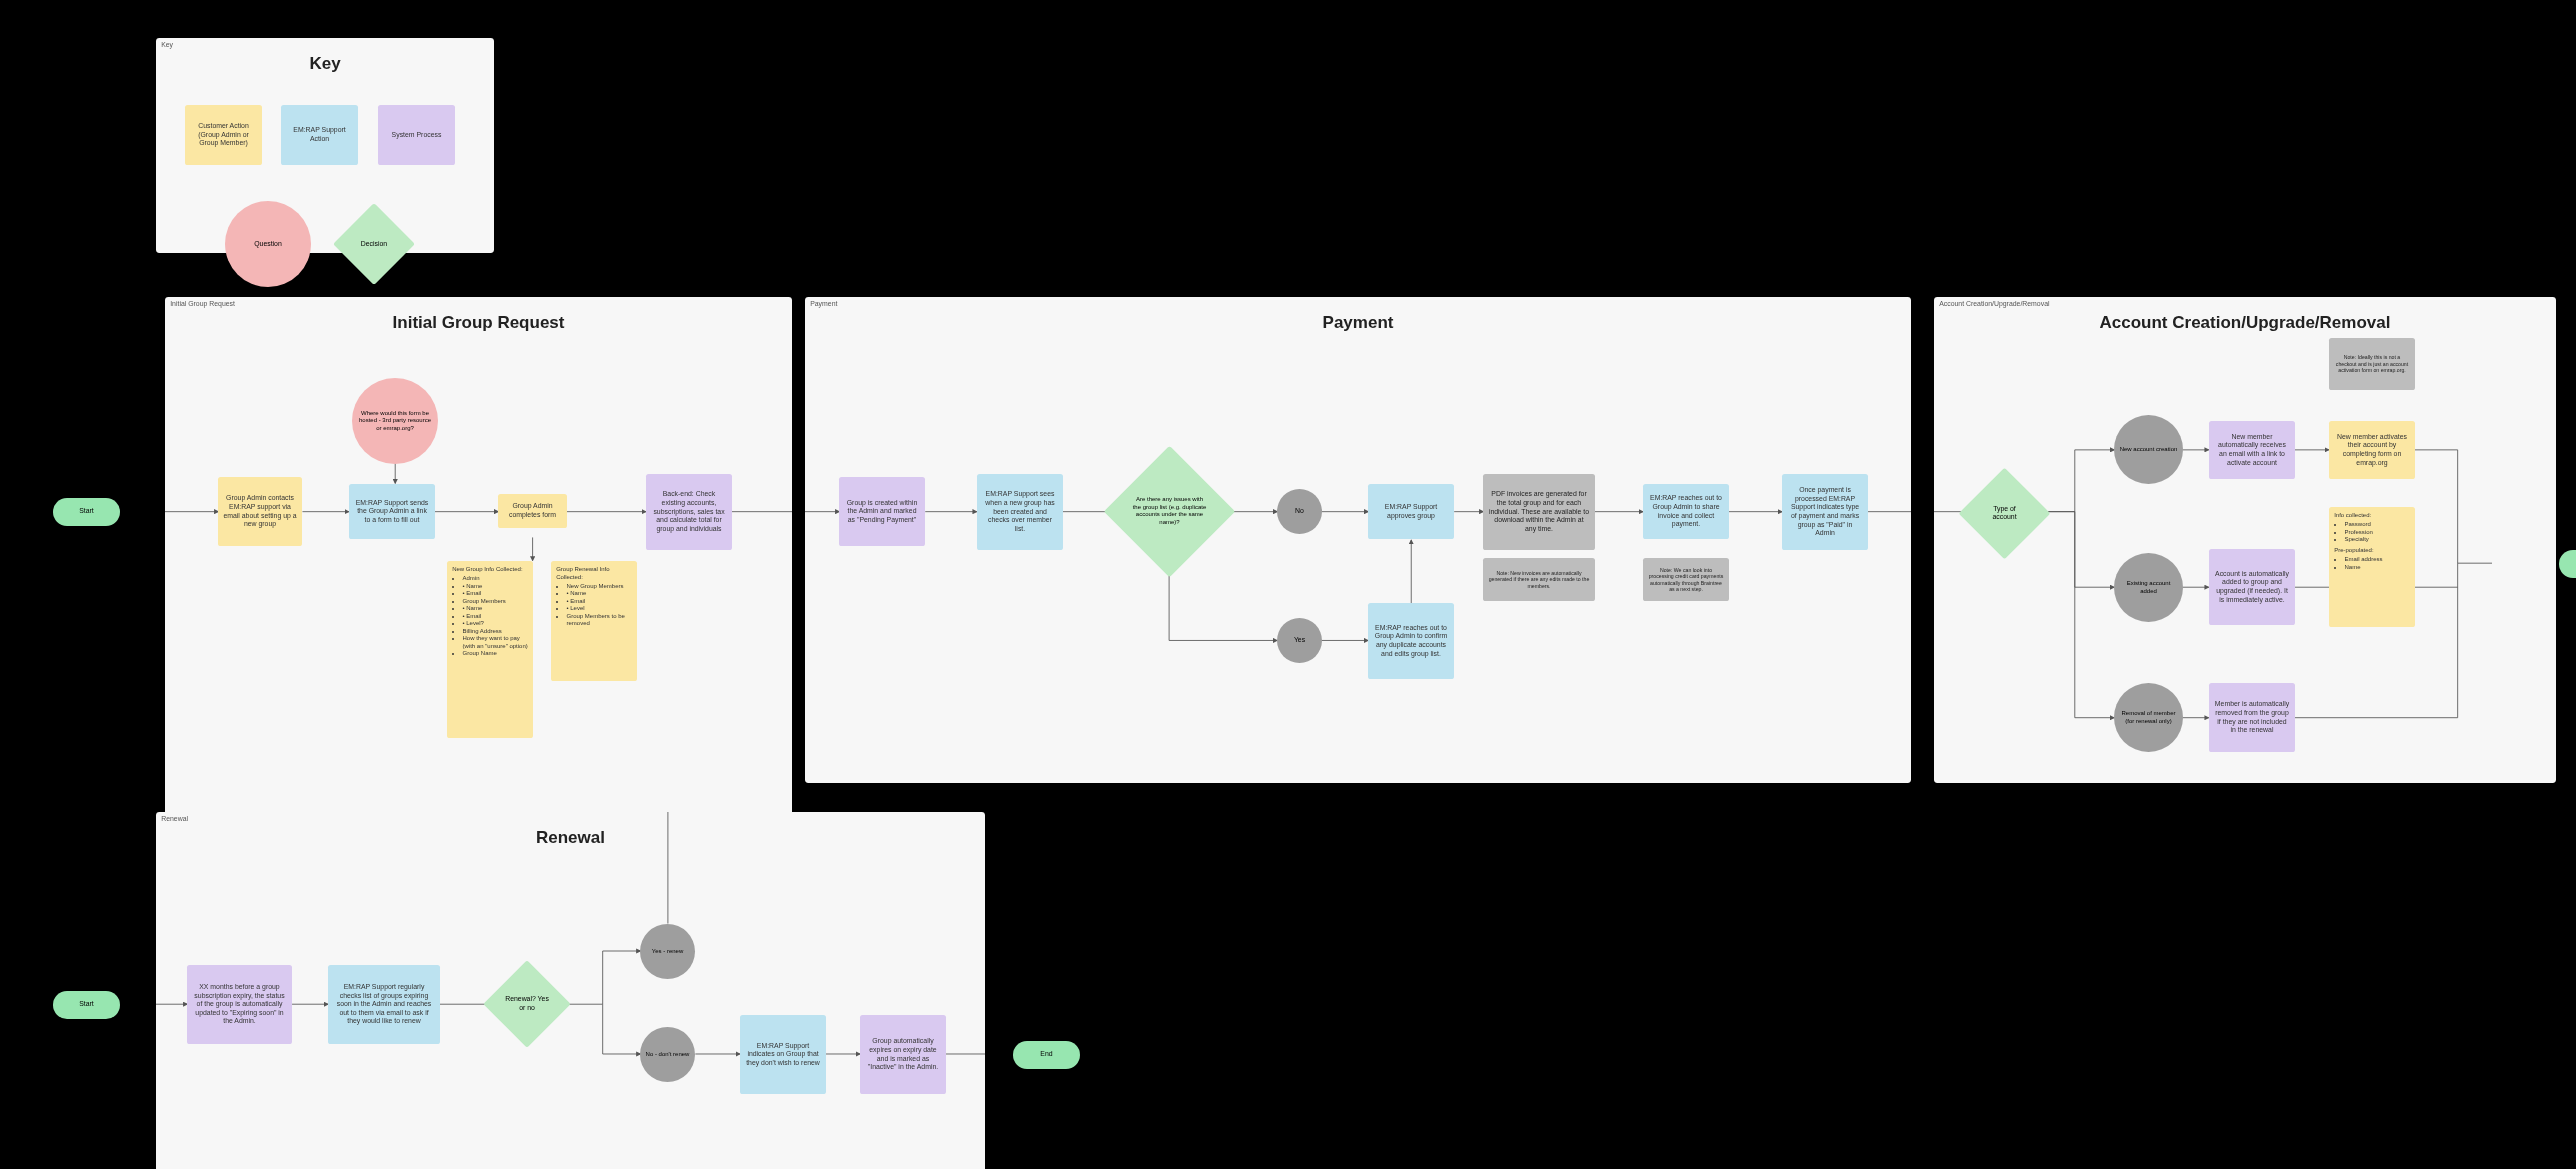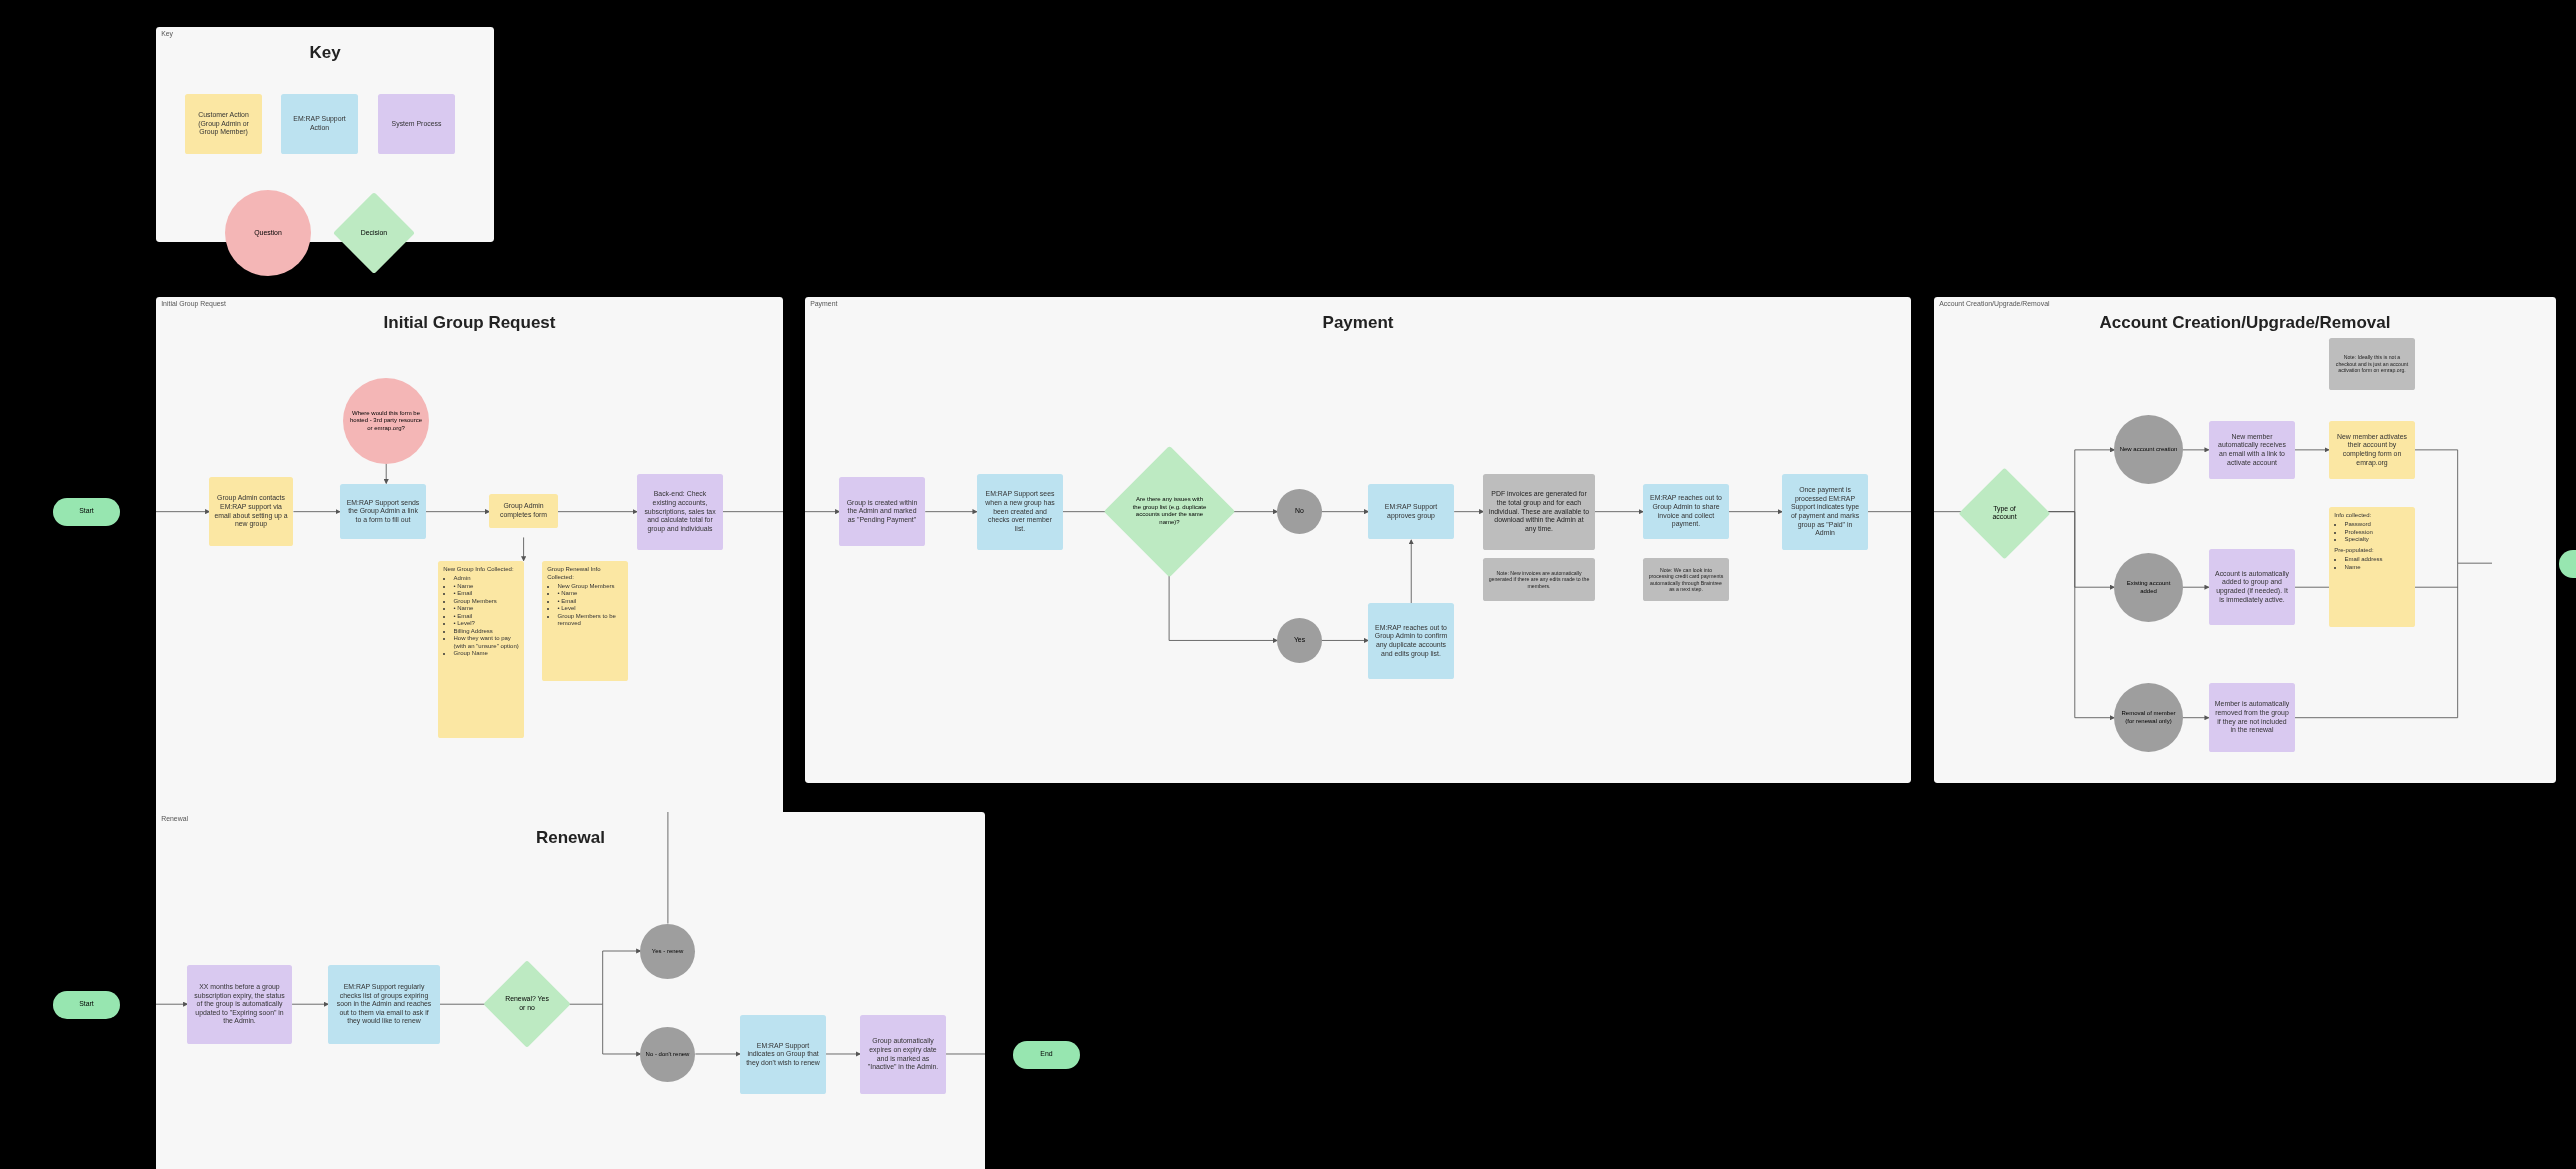--- a/index.html
+++ b/index.html
@@ -20,33 +20,33 @@
 .diamond .inner{transform:rotate(-45deg);display:flex;align-items:center;justify-content:center;width:100%;height:100%;text-align:center;font-size:6.9px;padding:3.4px;box-sizing:border-box}
 .pill{background:#97e6b0;border-radius:858px}
 svg{position:absolute;top:0;left:0;pointer-events:none}
 .listbox{display:block;text-align:left;font-size:6px}
 </style>
 </head>
 <body>
 
 <div id="canvas">
 
-<div class="panel" style="left:156px;top:27px;width:338px;height:215px">
+<div class="panel" style="left:156px;top:38px;width:338px;height:215px">
   <div class="panel-label">Key</div>
   <div class="panel-title" style="margin-top:15.5px">Key</div>
   <div class="box yellow" style="left:29px;top:67px;width:77px;height:60px">Customer Action (Group Admin or Group Member)</div>
   <div class="box blue" style="left:125px;top:67px;width:77px;height:60px">EM:RAP Support Action</div>
   <div class="box purple" style="left:222px;top:67px;width:77px;height:60px">System Process</div>
   <div class="box pink-circle" style="left:69px;top:163px;width:86px;height:86px">Question</div>
   <div class="box diamond" style="left:189px;top:177px;width:58px;height:58px">
         <div class="inner">Decision</div>
       </div>
 </div>
 
-<div class="panel" style="left:156px;top:297px;width:627px;height:554px">
+<div class="panel" style="left:165px;top:297px;width:627px;height:554px">
   <div class="panel-label">Initial Group Request</div>
   <div class="panel-title" style="margin-top:15.5px">Initial Group Request</div>
   <svg width="627" height="486" viewBox="0 0 730 566">
     <defs>
           <marker id="ah" markerWidth="6" markerHeight="6" refX="5" refY="3" orient="auto">
             <path d="M0,0 L6,3 L0,6 Z" fill="#555"></path>
           </marker>
         </defs>
     <line x1="-40" y1="250" x2="62" y2="250" stroke="#555" marker-end="url(#ah)"></line>
     <line x1="160" y1="250" x2="214" y2="250" stroke="#555" marker-end="url(#ah)"></line>

